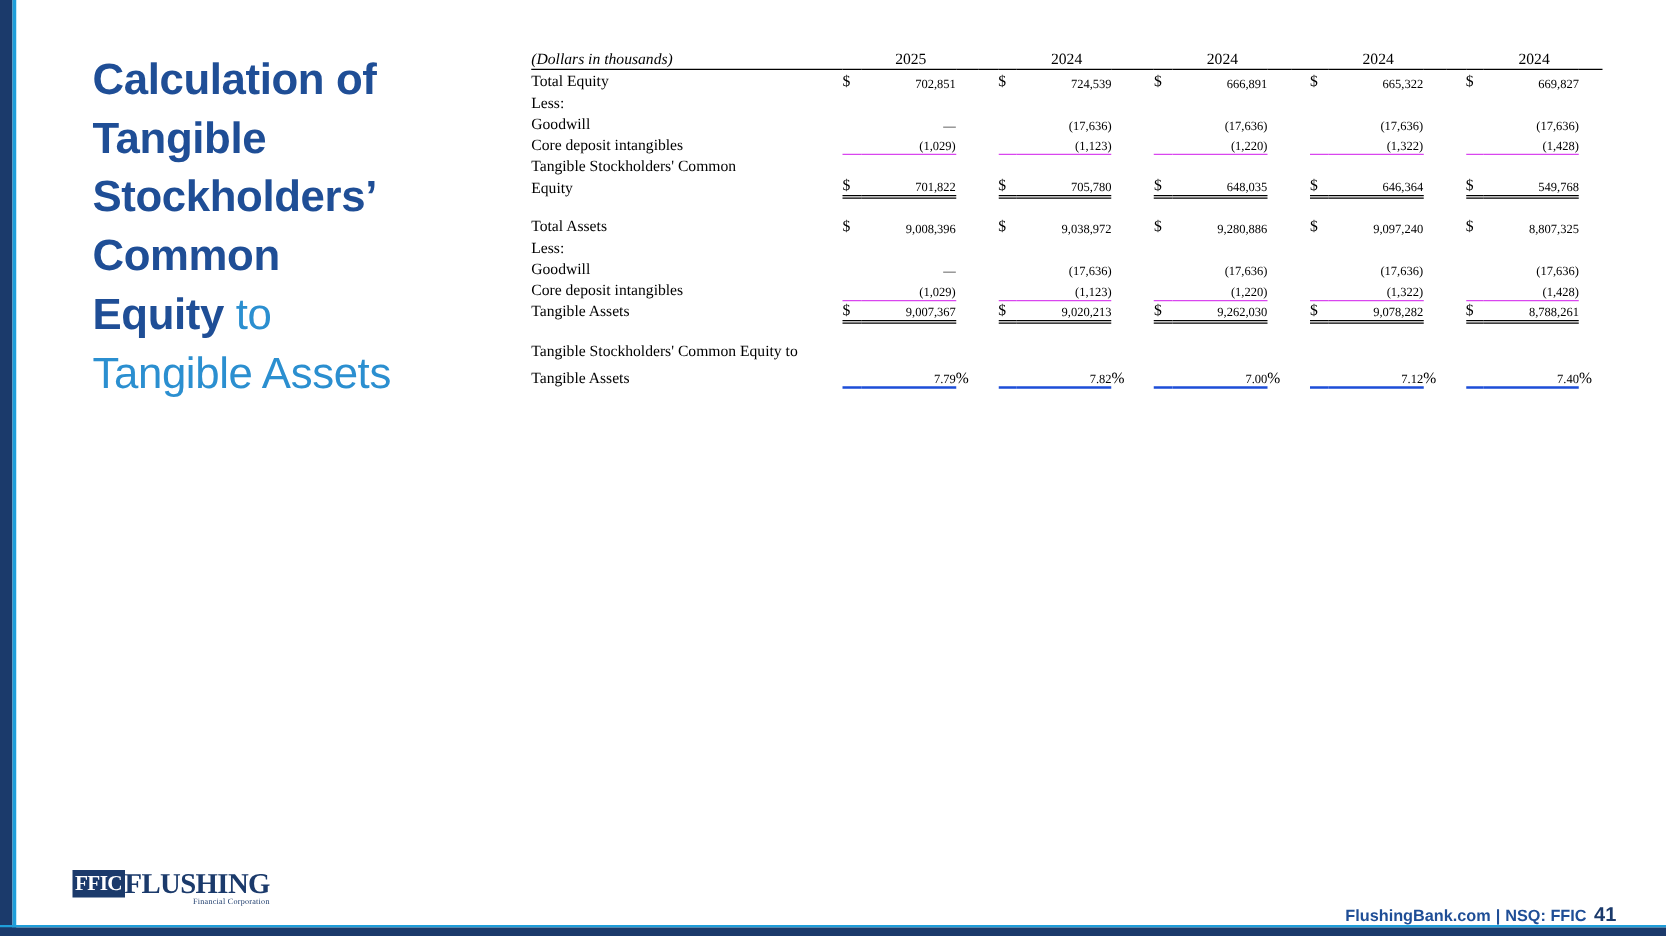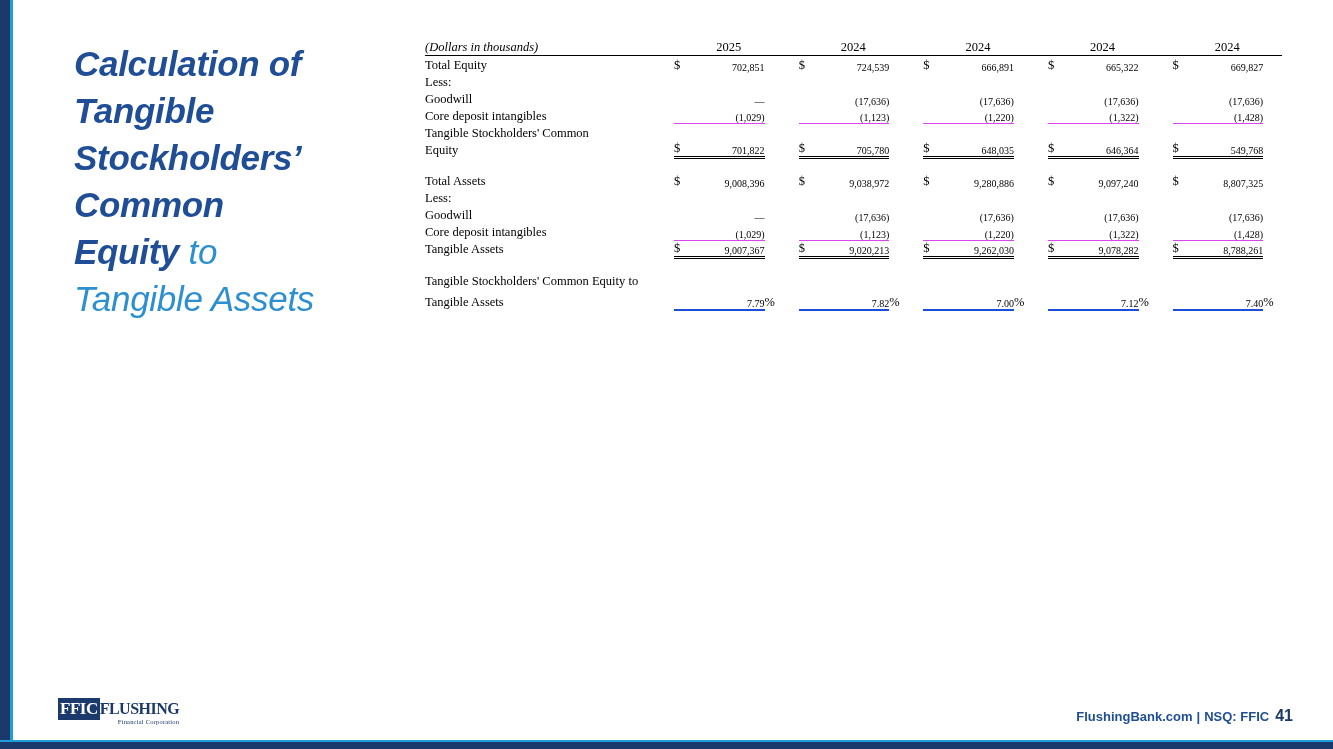--- a/index.html
+++ b/index.html
@@ -52,21 +52,20 @@
     position: absolute;
     left: 74px;
     top: 40px;
     width: 330px;
     font-family: "Liberation Sans", sans-serif;
     font-size: 35px;
     line-height: 47px;
     font-weight: bold;
     color: #1f4e96;
     letter-spacing: -0.3px;
-    font-style: italic;
   }
   .title .light {
     font-weight: normal;
     color: #2b8fd0;
   }
   .title .sub {
     font-weight: normal;
     color: #2b8fd0;
   }
 
@@ -153,36 +152,36 @@
     font-size: 17px;
     padding: 1px 2px 1px 2px;
     letter-spacing: -0.5px;
     vertical-align: middle;
   }
   .logo-flushing {
     display: inline-block;
     color: #1b3a6b;
     font-family: "Liberation Serif", serif;
     font-weight: bold;
-    font-size: 16px;
+    font-size: 23px;
     letter-spacing: -0.5px;
     vertical-align: middle;
   }
   .logo-sub {
     color: #1b3a6b;
     font-size: 6.5px;
     text-align: right;
     letter-spacing: 0.2px;
     margin-top: -2px;
     font-family: "Liberation Serif", serif;
   }
   .footer-right {
     position: absolute;
     right: 40px;
-    bottom: 24px;
+    bottom: 7px;
     font-family: "Liberation Sans", sans-serif;
     font-size: 13px;
     font-weight: bold;
     color: #1f4e96;
   }
   .footer-right .pagenum {
     color: #1b3a6b;
     font-size: 16px;
     margin-left: 6px;
   }

